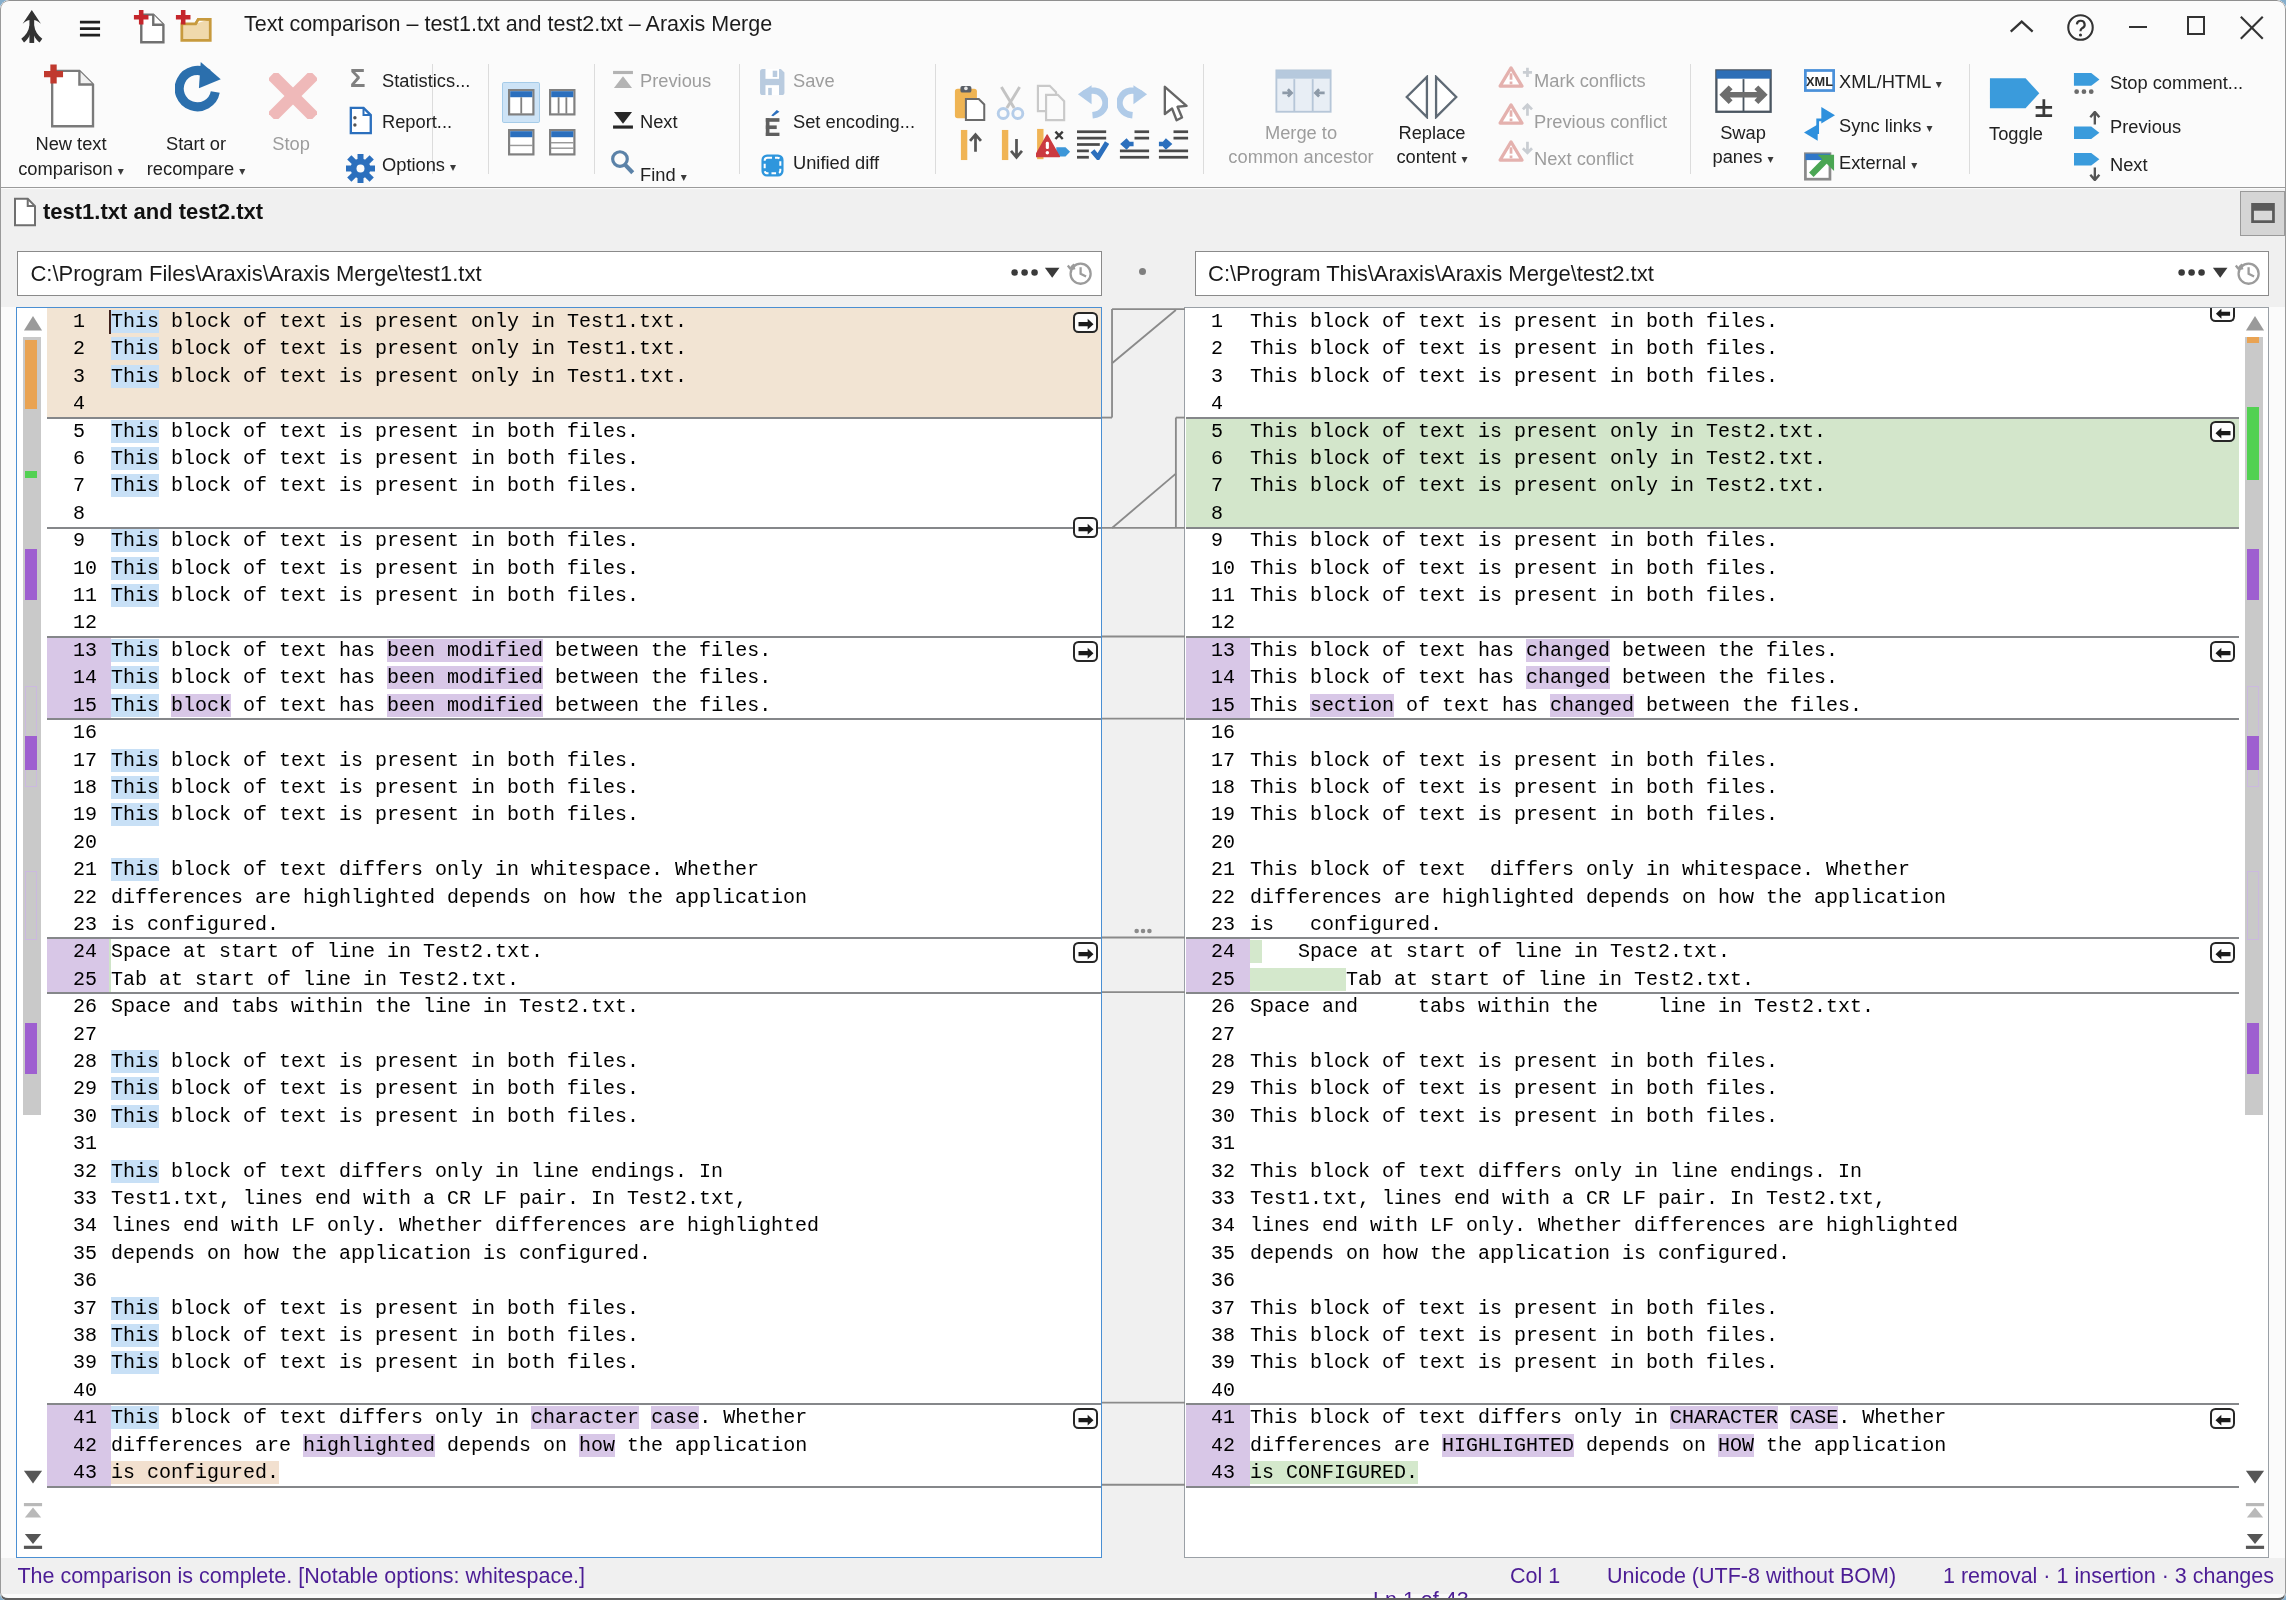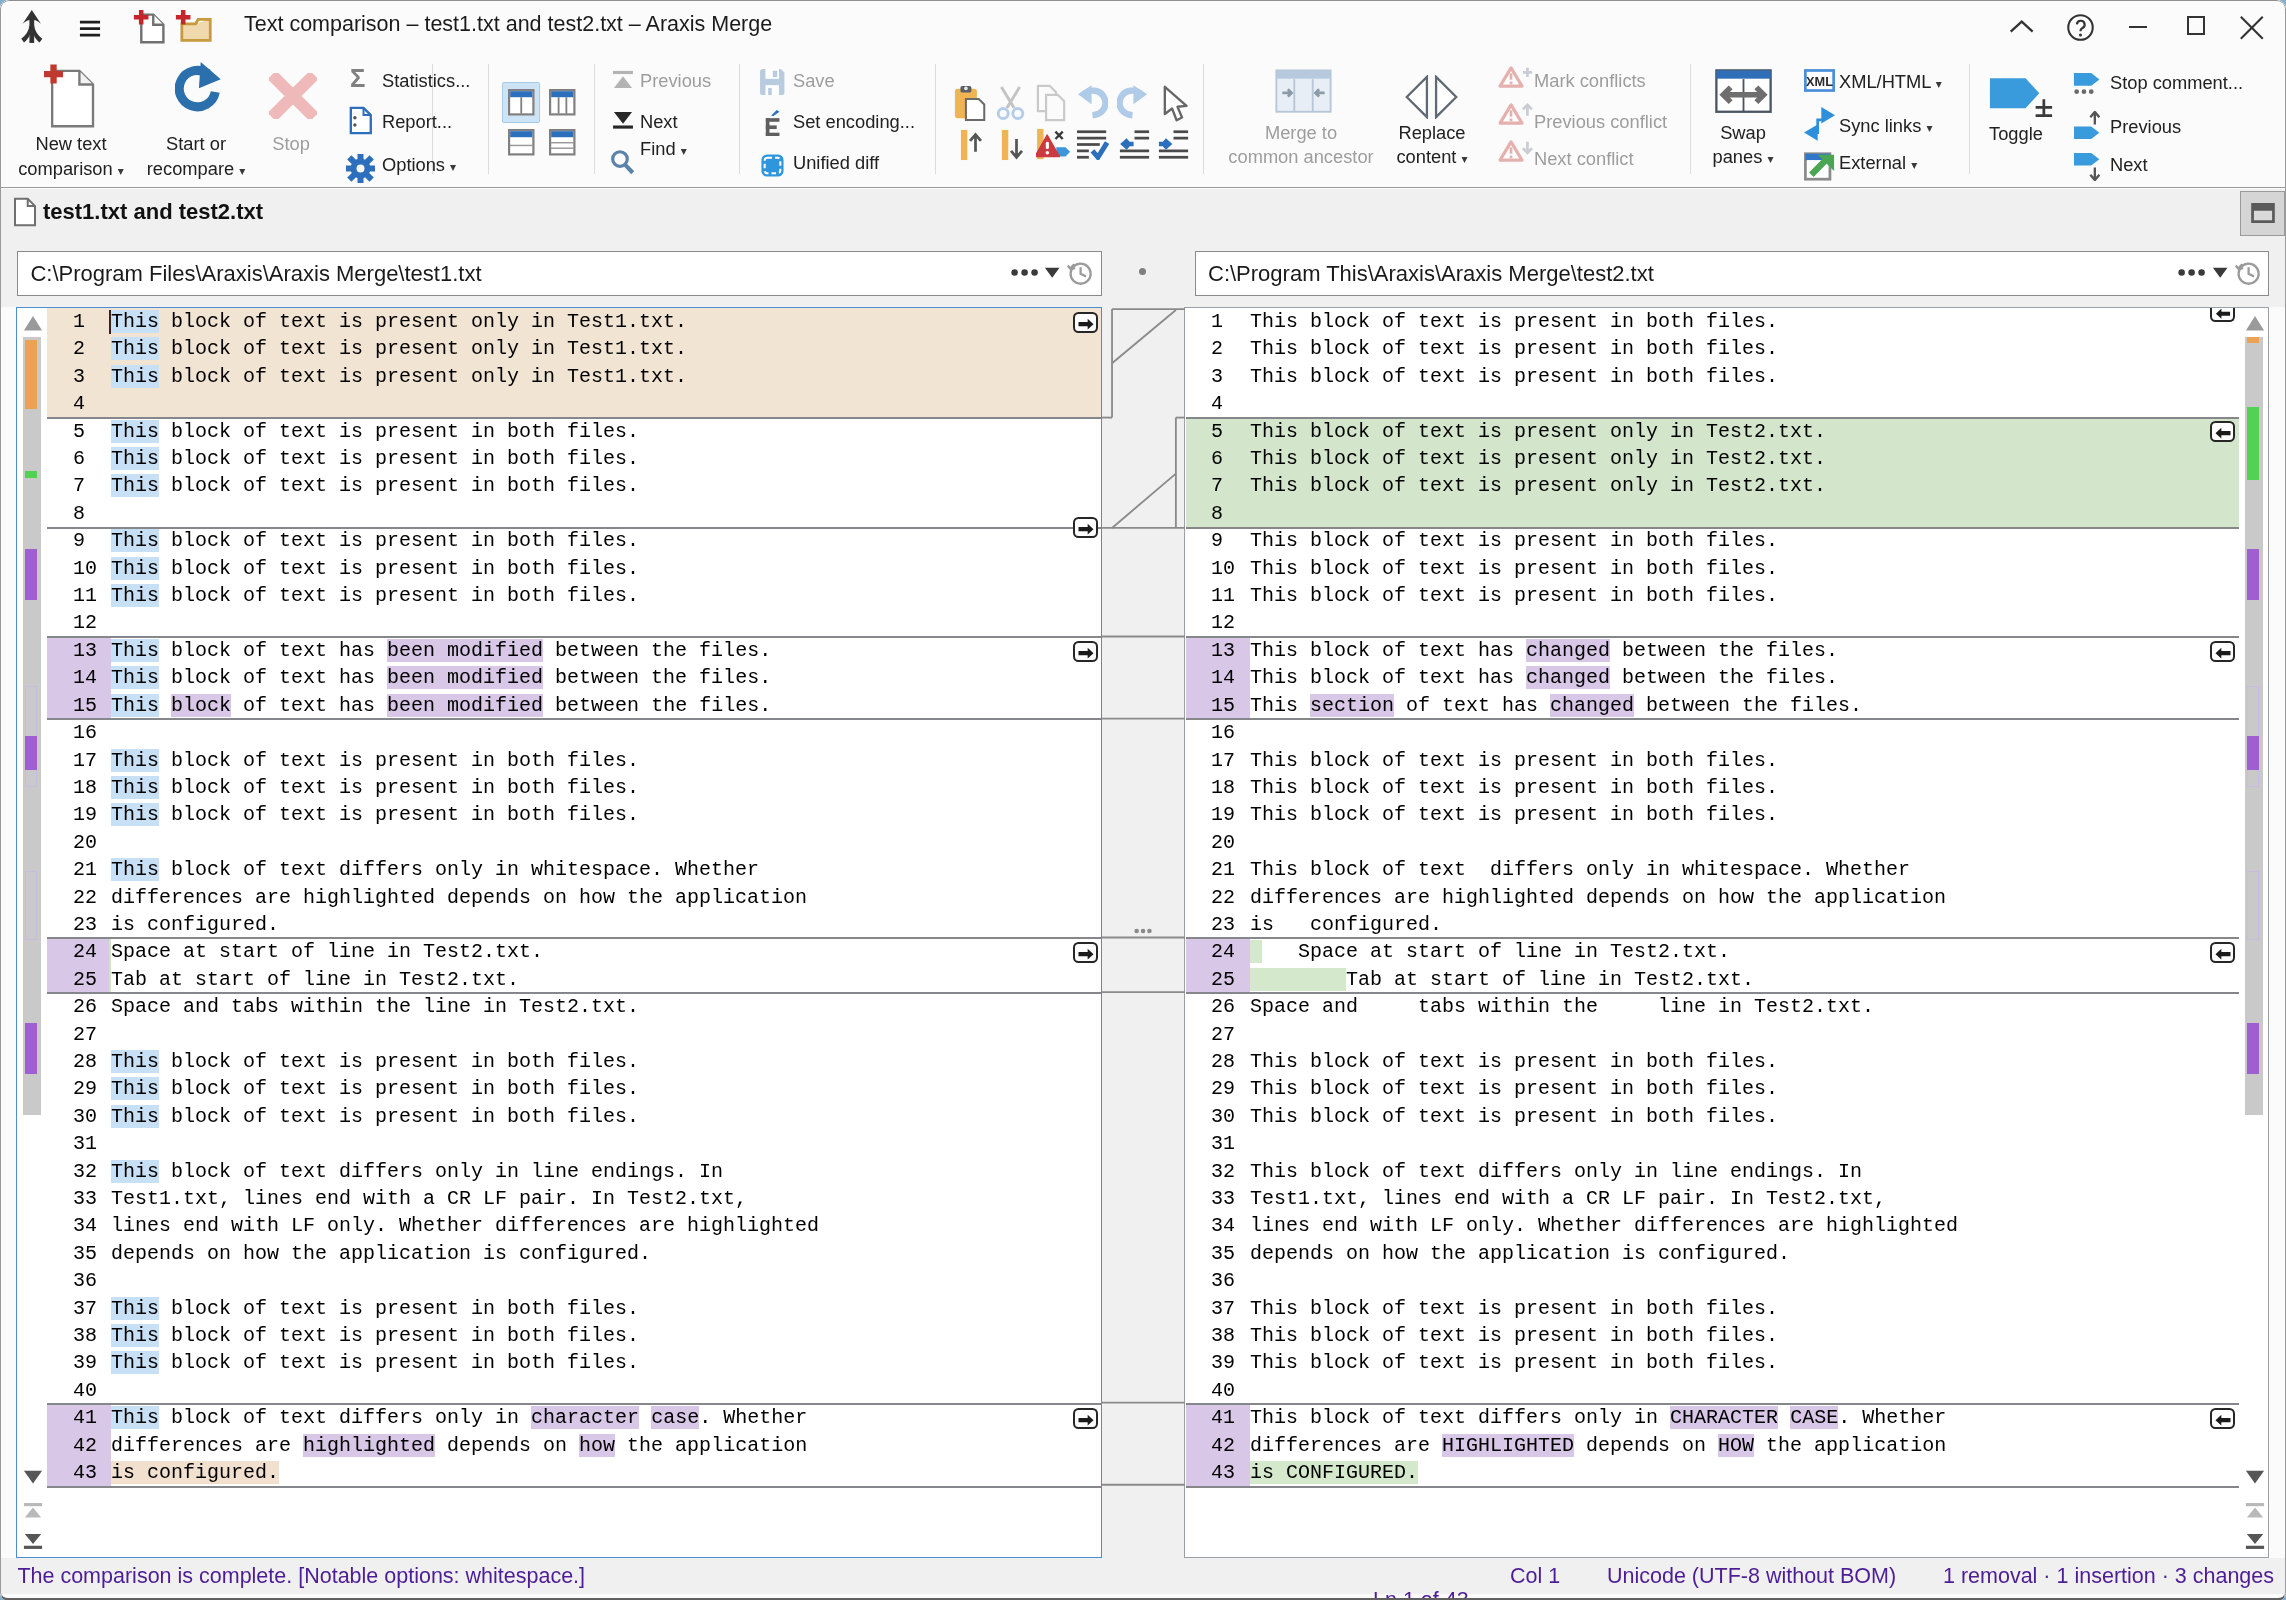--- a/index.html
+++ b/index.html
@@ -178,21 +178,21 @@
     <div class="lbl dis" style="left:640px;top:70px;">Previous</div>
     <svg class="abs" style="left:612px;top:111px;" width="22" height="19" viewBox="0 0 24 21">
       <polygon points="2,1 22,1 12,14" fill="#272727"></polygon>
       <rect x="1" y="16" width="22" height="3.5" fill="#272727"></rect>
     </svg>
     <div class="lbl" style="left:640px;top:111px;">Next</div>
     <svg class="abs" style="left:609px;top:149px;" width="25.6" height="25.6" viewBox="0 0 28 28">
       <circle cx="12" cy="11" r="8" fill="none" stroke="#5b82a8" stroke-width="3.5"></circle>
       <line x1="17.5" y1="17" x2="26" y2="26" stroke="#5b82a8" stroke-width="4.5"></line>
     </svg>
-    <div class="lbl" style="left:640px;top:138px;">Find <span class="dn">▾</span></div>
+    <div class="lbl" style="left:640px;top:164px;">Find <span class="dn">▾</span></div>
     <div class="sep" style="left:739px;"></div>
     <svg class="abs" style="left:759px;top:68px;" width="26.5" height="28" viewBox="0 0 29 31">
       <path d="M1,4 A3,3 0 0 1 4,1 L24,1 L28,5 L28,27 A3,3 0 0 1 25,30 L4,30 A3,3 0 0 1 1,27 Z" fill="#b9cbdf"></path>
       <rect x="7" y="1" width="15" height="11" fill="#fff"></rect>
       <rect x="15" y="3" width="5" height="7" fill="#b9cbdf"></rect>
       <rect x="7" y="19" width="15" height="11" fill="#fff"></rect>
       <rect x="10" y="22" width="4" height="8" fill="#b9cbdf"></rect>
     </svg>
     <div class="lbl dis" style="left:793px;top:70px;">Save</div>
     <svg class="abs" style="left:764px;top:109px;" width="20" height="27.4" viewBox="0 0 22 30">

